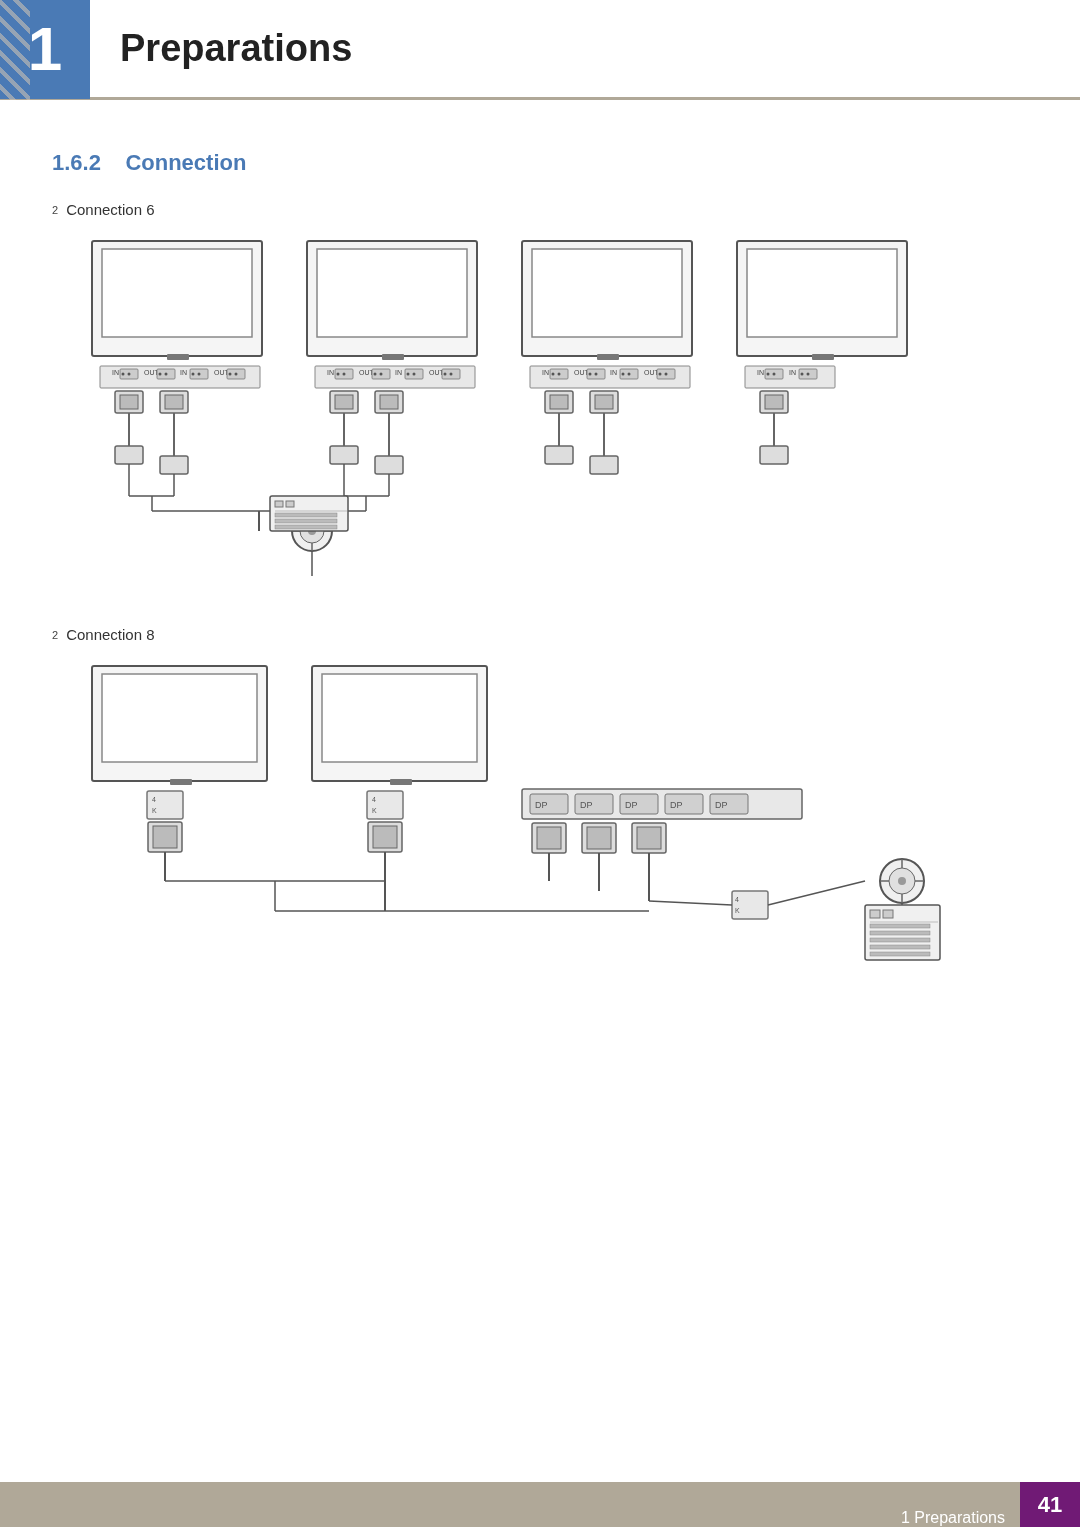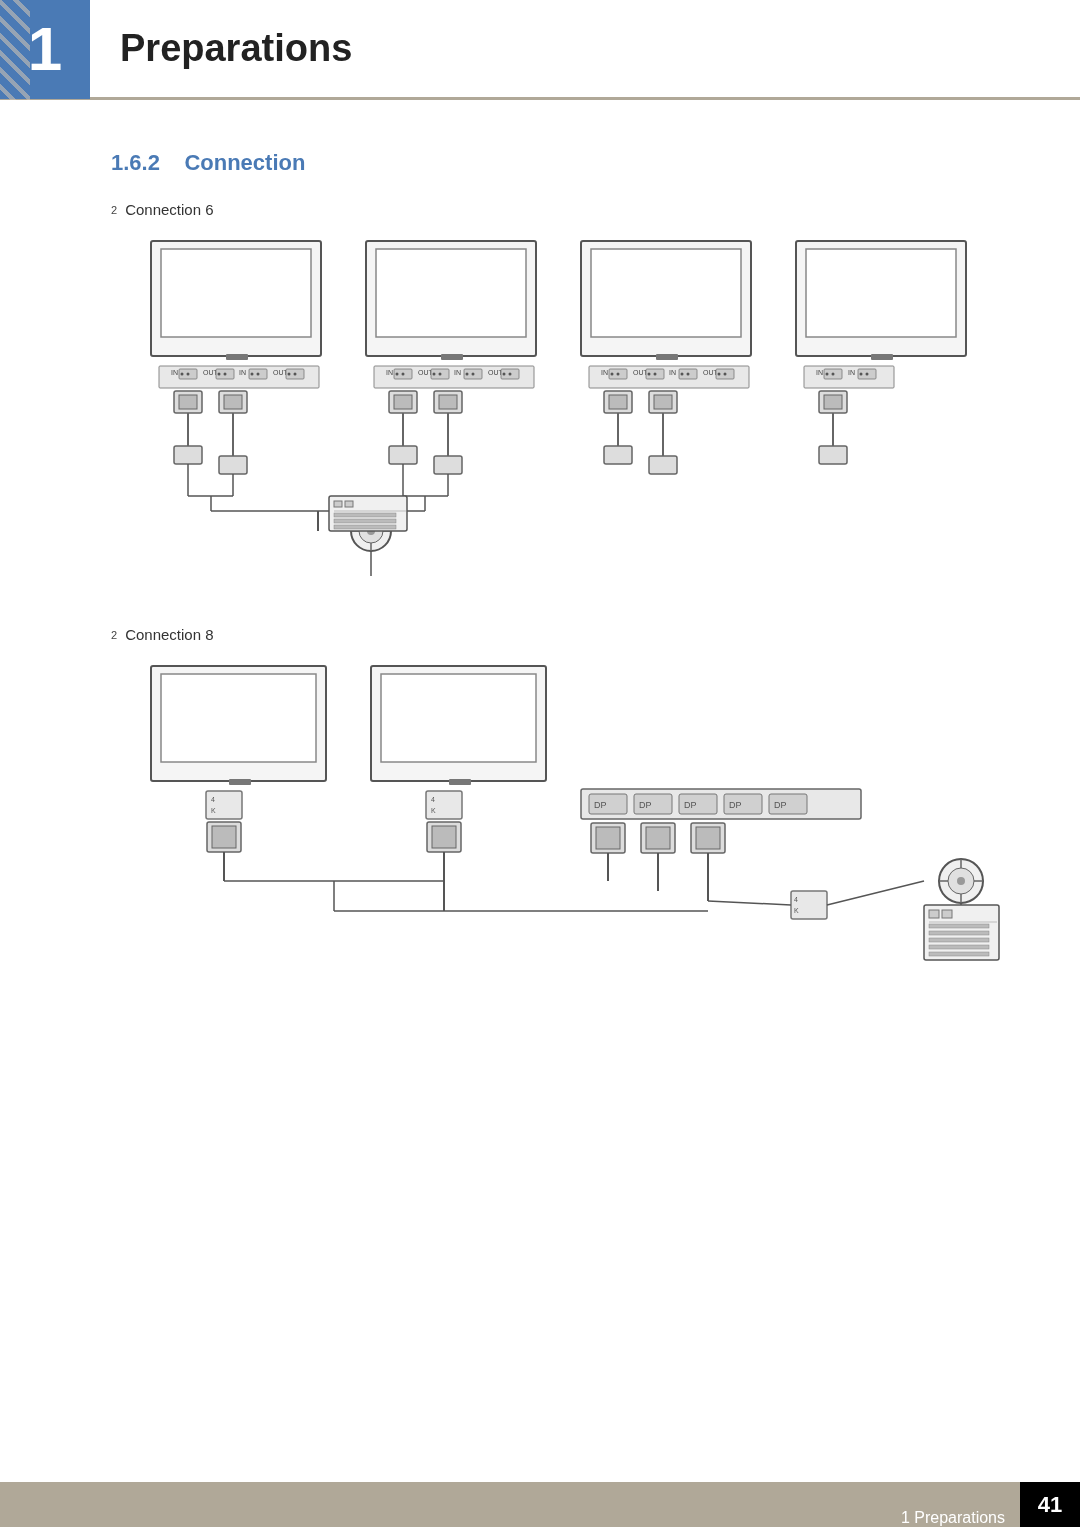--- a/index.html
+++ b/index.html
@@ -68,21 +68,21 @@
         #c8c0b4 0px,
         #c8c0b4 4px,
         transparent 4px,
         transparent 12px
       );
       opacity: 0.6;
     }
 
     
     .content {
-      padding: 50px 90px 80px 111px;
+      padding: 50px 90px 80px 52px;
     }
 
     
     .section-heading {
       font-size: 22px;
       font-weight: bold;
       color: #4a7ab5;
       margin-bottom: 25px;
     }
 
@@ -122,21 +122,21 @@
       padding-right: 0;
     }
 
     .footer-text {
       color: #ffffff;
       font-size: 16px;
       margin-right: 15px;
     }
 
     .footer-page {
-      background: #000000;
+      background: #701a75;
       color: #ffffff;
       font-size: 22px;
       font-weight: bold;
       width: 60px;
       height: 45px;
       display: flex;
       align-items: center;
       justify-content: center;
     }
   </style>

